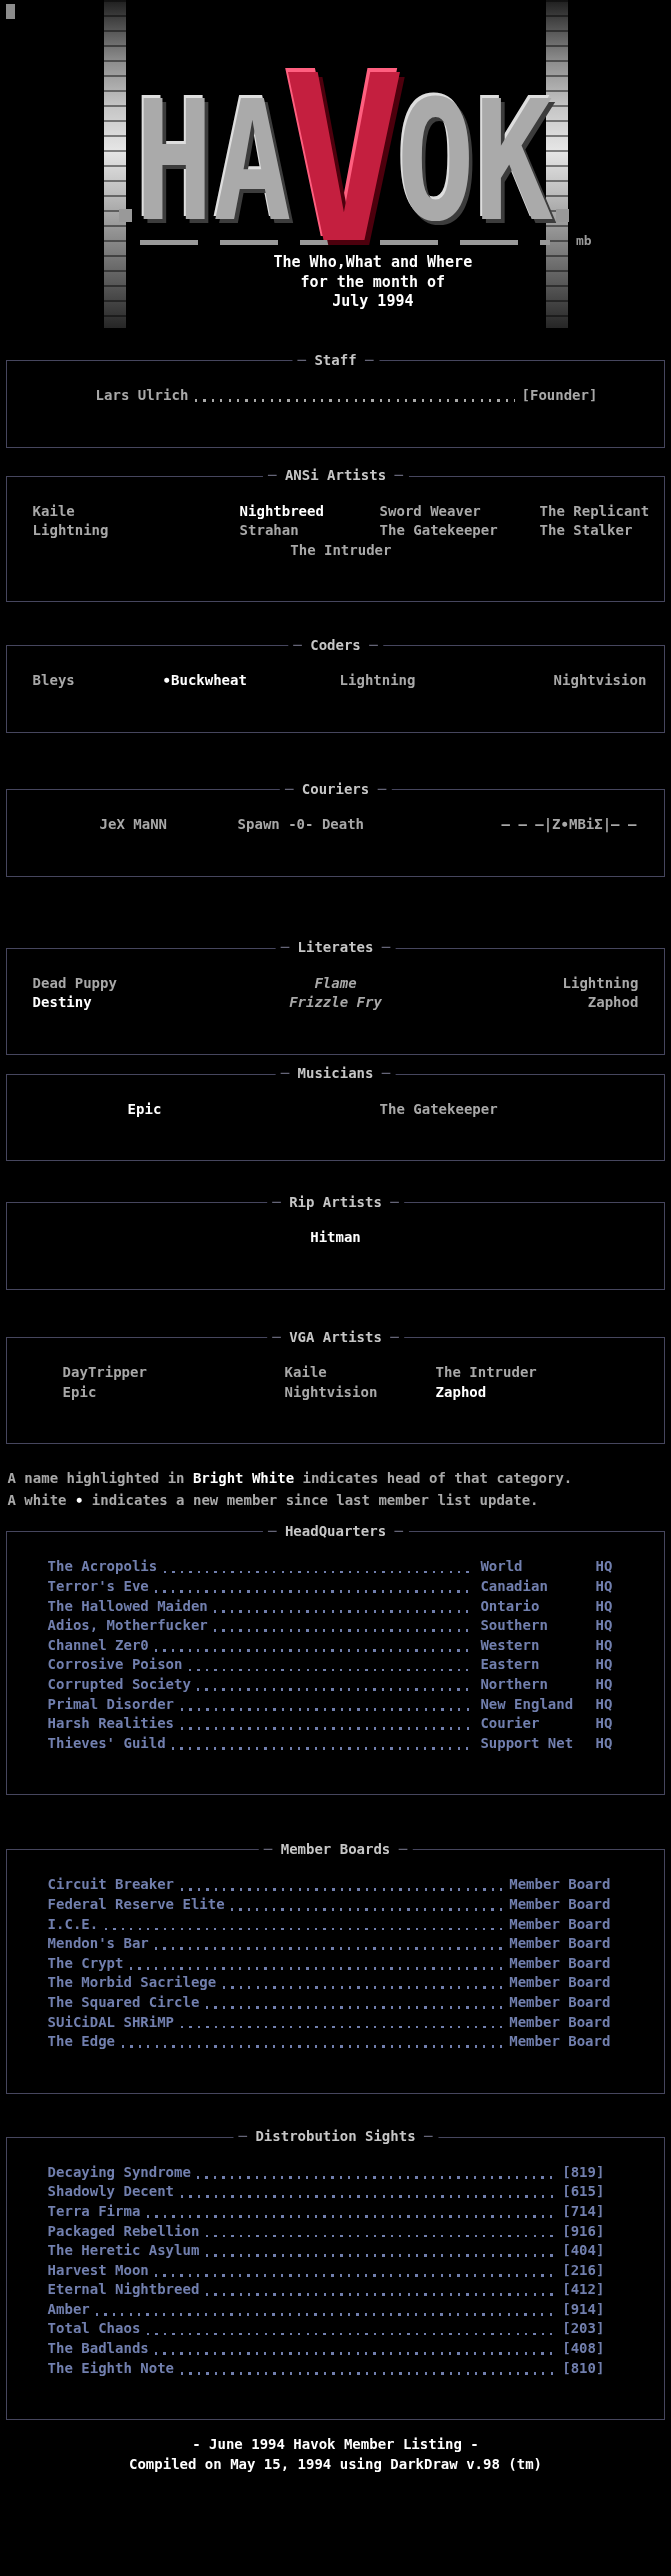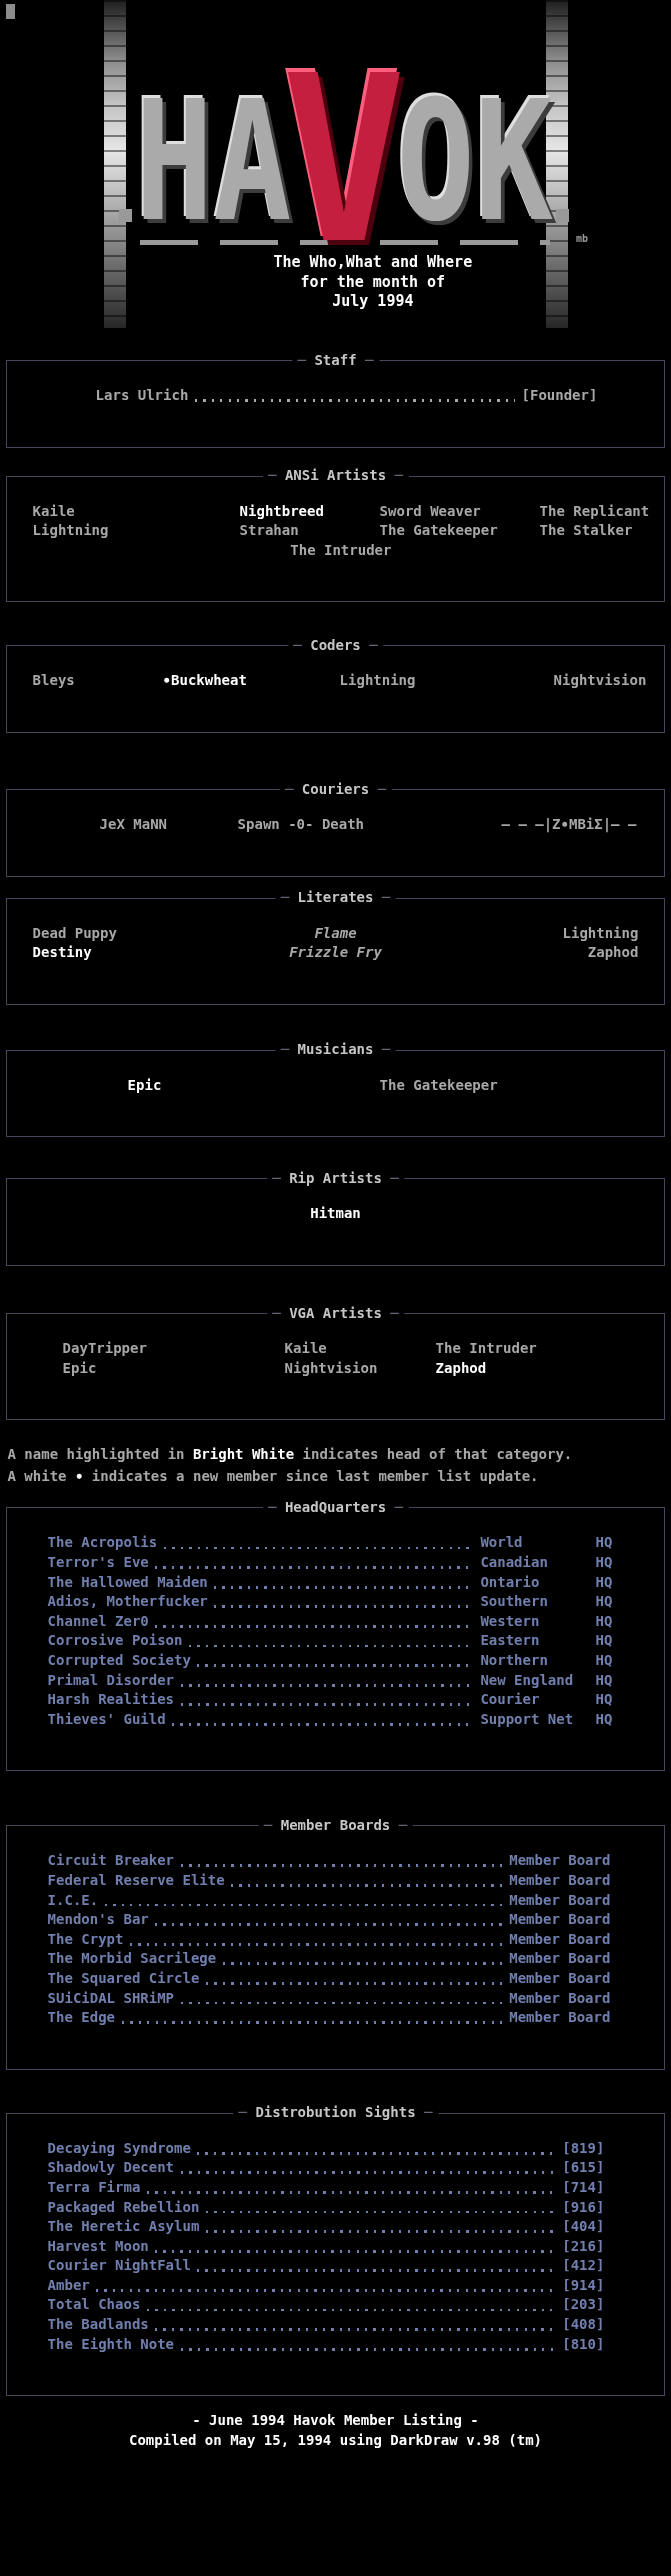--- a/index.html
+++ b/index.html
@@ -40,37 +40,37 @@
     color: #c41f3f;
     text-shadow: 4.7px 4.7px 0 #4d000d, -2.8px -2.8px 0 #ff5f7f;
     transform: scaleY(1.12); transform-origin: center bottom;
     position: relative; top: 13px; margin: 0 -9.3px; z-index: 2;
   }
   .dot-sq { width: 13px; height: 13px; background: #999; align-self: flex-end; margin: 0 2.8px 9.3px; }
   .underln {
     position: absolute; top: 240px; left: 140px; right: 121px; height: 4.7px;
     background: repeating-linear-gradient(90deg, #9a9a9a 0 58px, transparent 58px 80px);
   }
-  .sig { position: absolute; left: 576px; top: 233px; font-size: 10px; color: #9a9a9a; }
+  .sig { position: absolute; left: 576px; top: 233px; font-size: 13px; color: #9a9a9a; }
   .tagline {
     position: absolute; top: 253px; left: 84px; right: 9.3px;
     text-align: center; color: #fff; font-size: 15px; line-height: 19.6px;
   }
 
   
   .box { position: relative; margin: 0 5.6px; border: 0.9px solid #46465e; padding: 25px 0 41px; }
   .box-title {
     position: absolute; top: -10.3px; left: 50%; transform: translateX(-50%);
     background: #000; padding: 0 5.6px; color: #c6c6c6; white-space: nowrap; line-height: 19.6px;
   }
   .box-title::before { content: "\2500\00a0"; color: #6a6a7e; }
   .box-title::after  { content: "\00a0\2500"; color: #6a6a7e; }
 
   .s-staff { margin-top: 32px; } .s-ansi { margin-top: 28px; } .s-coders { margin-top: 43px; }
-  .s-cour { margin-top: 56px; } .s-lit { margin-top: 21px; } .s-mus { margin-top: 45px; }
+  .s-cour { margin-top: 56px; } .s-lit { margin-top: 71px; } .s-mus { margin-top: 19px; }
   .s-rip { margin-top: 41px; } .s-vga { margin-top: 47px; } .s-hq { margin-top: 20.5px; }
   .s-mb { margin-top: 54px; } .s-ds { margin-top: 43px; }
 
   
   .lrow { display: flex; align-items: baseline; line-height: 19.6px; white-space: pre; }
   .ldots {
     flex: 1 1 auto; height: 2.8px; align-self: flex-end; margin: 0 6.5px 3.7px;
     background: repeating-linear-gradient(90deg, currentColor 0 2.3px, transparent 2.3px 8.4px);
   }
   .staff-rows { padding: 0 67px 0 89px; }
@@ -247,21 +247,21 @@
 
 <div class="box s-ds">
   <span class="box-title">Distrobution Sights</span>
   <div class="ds-rows">
     <div class="lrow"><span>Decaying Syndrome</span><span class="ldots"></span><span>[819]</span></div>
     <div class="lrow"><span>Shadowly Decent</span><span class="ldots"></span><span>[615]</span></div>
     <div class="lrow"><span>Terra Firma</span><span class="ldots"></span><span>[714]</span></div>
     <div class="lrow"><span>Packaged Rebellion</span><span class="ldots"></span><span>[916]</span></div>
     <div class="lrow"><span>The Heretic Asylum</span><span class="ldots"></span><span>[404]</span></div>
     <div class="lrow"><span>Harvest Moon</span><span class="ldots"></span><span>[216]</span></div>
-    <div class="lrow"><span>Courier NightFall</span><span class="ldots"></span><span>[412]</span></div>
+    <div class="lrow"><span>Eternal Nightbreed</span><span class="ldots"></span><span>[412]</span></div>
     <div class="lrow"><span>Amber</span><span class="ldots"></span><span>[914]</span></div>
     <div class="lrow"><span>Total Chaos</span><span class="ldots"></span><span>[203]</span></div>
     <div class="lrow"><span>The Badlands</span><span class="ldots"></span><span>[408]</span></div>
     <div class="lrow"><span>The Eighth Note</span><span class="ldots"></span><span>[810]</span></div>
   </div>
 </div>
 
 <div class="footer">
   <div>- June 1994 Havok Member Listing -</div>
   <div>Compiled on May 15, 1994 using DarkDraw v.98 (tm)</div>

